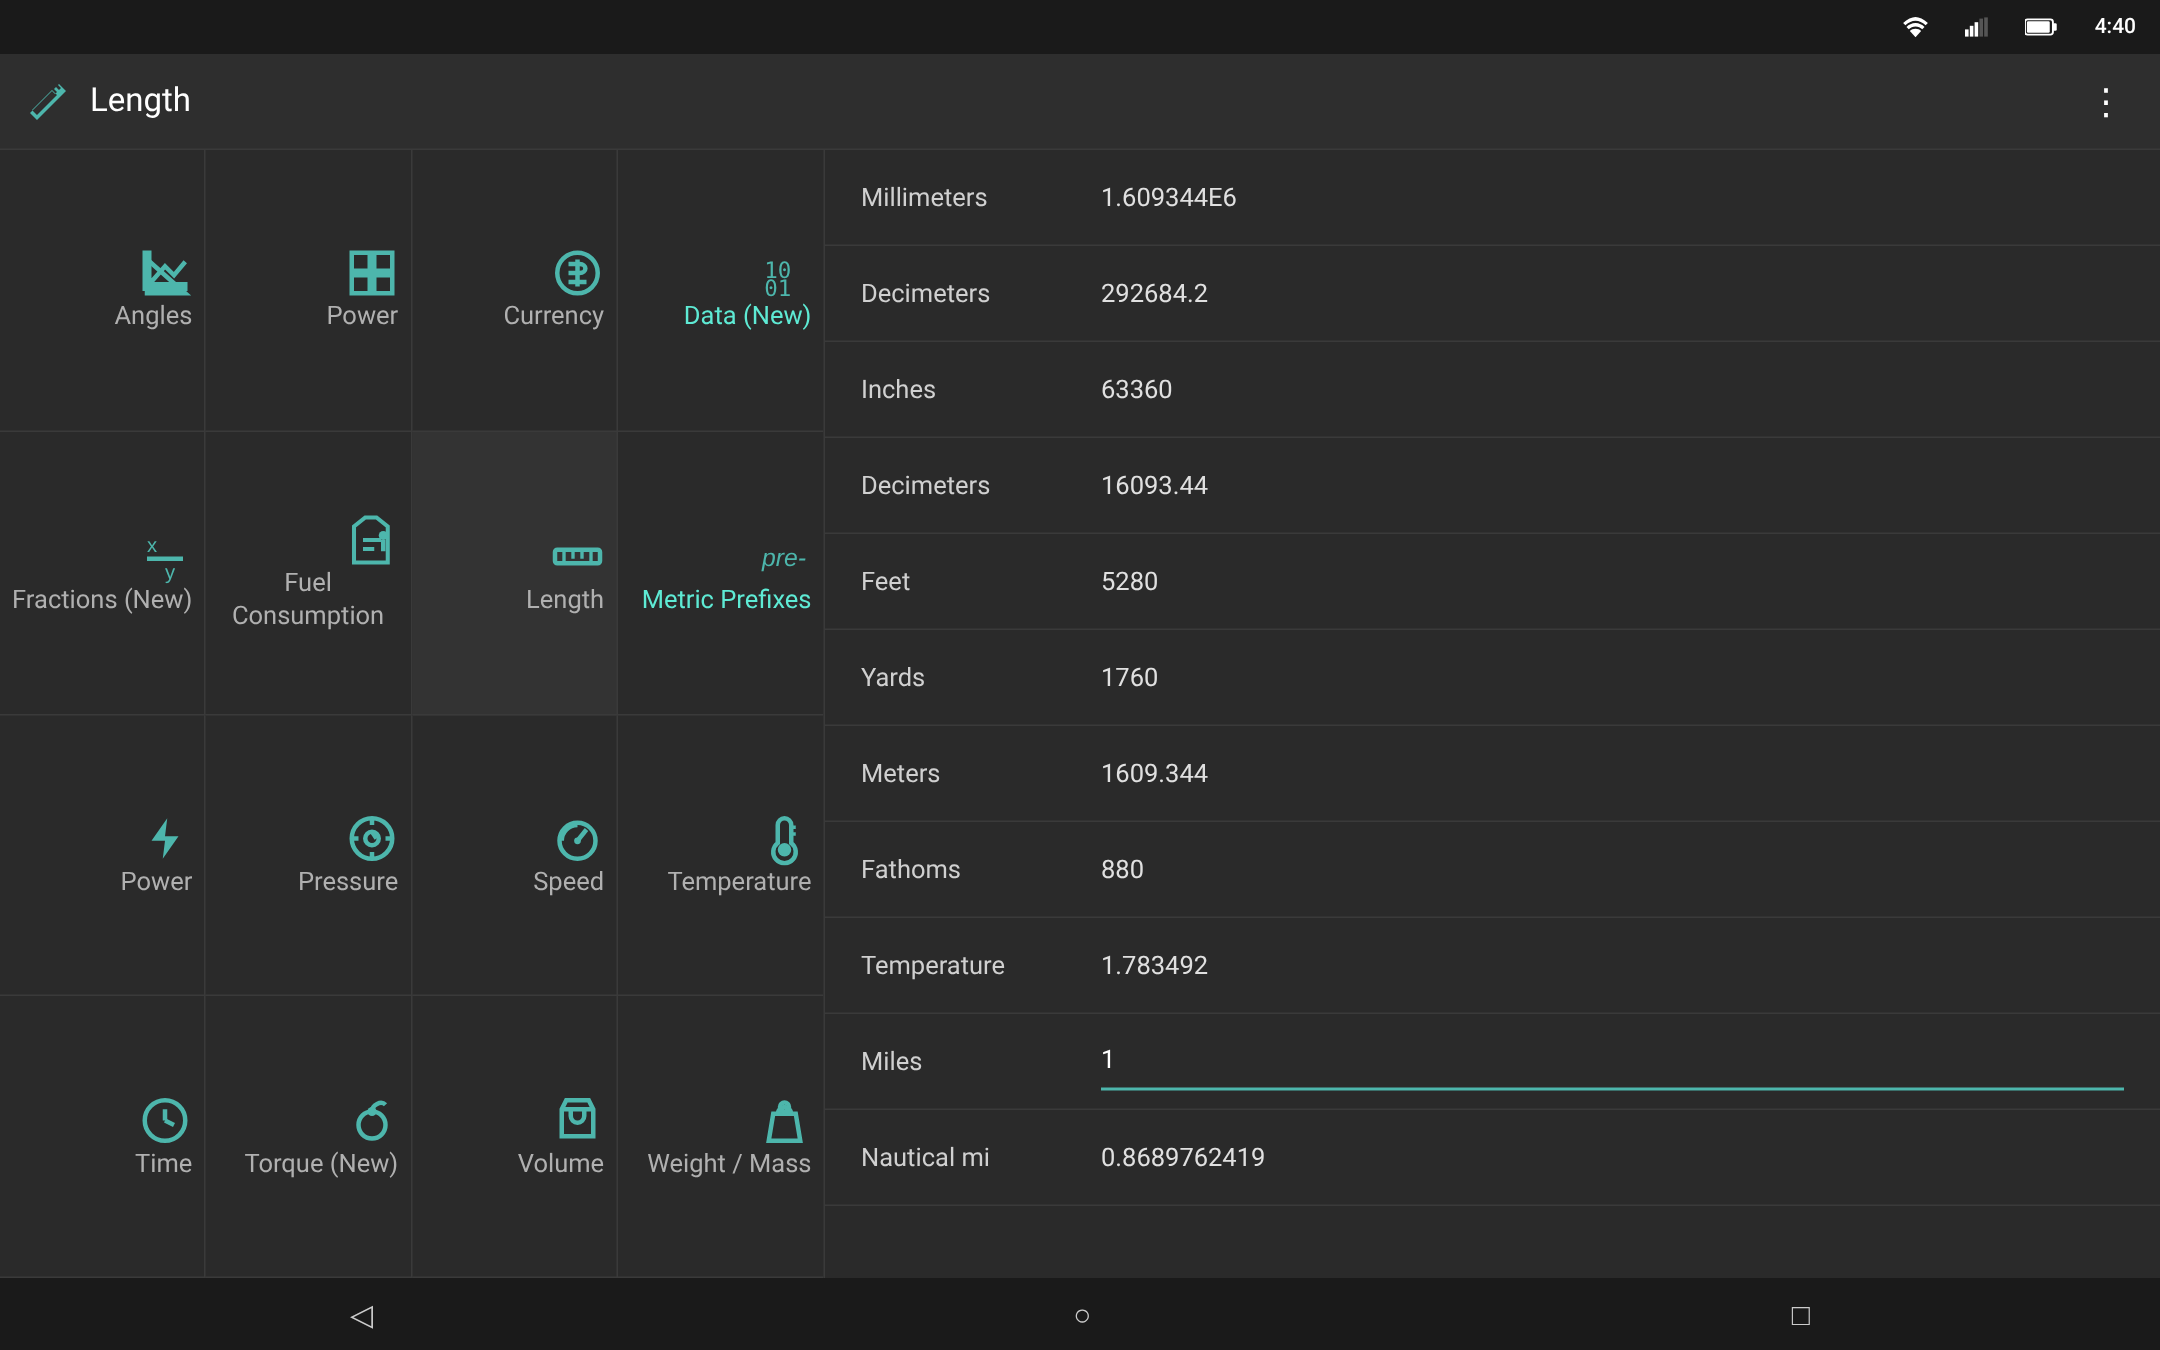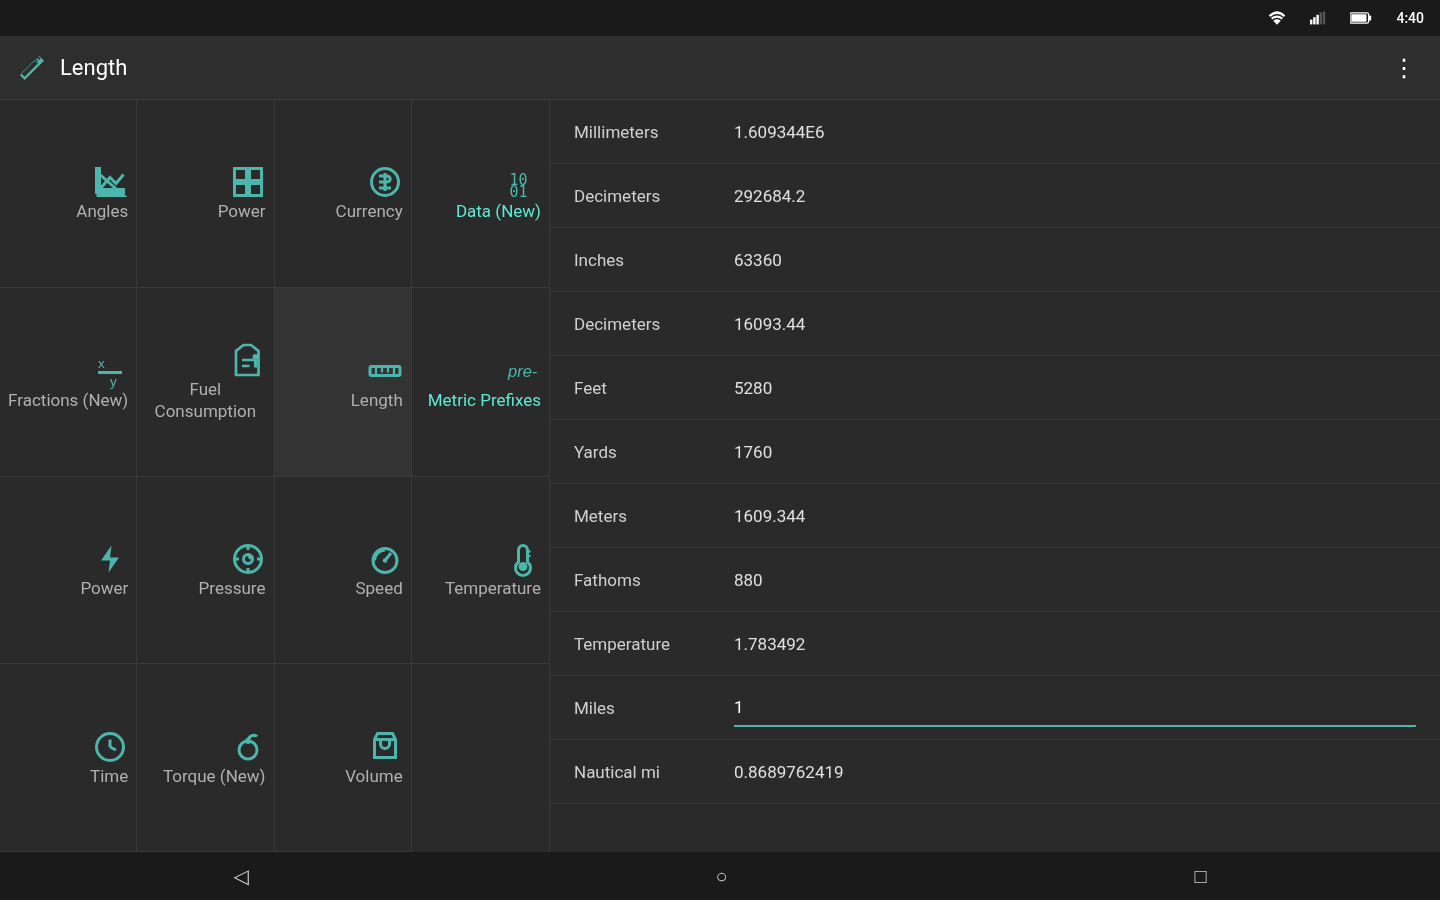--- a/index.html
+++ b/index.html
@@ -330,20 +330,28 @@
 
     <div class="category-item">
       <svg class="icon-svg" viewBox="0 0 24 24">
         <path d="M5 7l2-4h10l2 4v12H5V7z" fill="none" stroke="#4db6ac" stroke-width="2"></path>
         <path d="M5 7h14" stroke="#4db6ac" stroke-width="2"></path>
         <path d="M9 7v3a3 3 0 0 0 6 0V7" fill="none" stroke="#4db6ac" stroke-width="2"></path>
       </svg>
       <span class="category-label">Volume</span>
     </div>
 
+    <div class="category-item">
+      <svg class="icon-svg" viewBox="0 0 24 24">
+        <path d="M5 21h14l-2-12H7L5 21z" fill="none" stroke="#4db6ac" stroke-width="2"></path>
+        <path d="M9 9a3 3 0 1 1 6 0" fill="none" stroke="#4db6ac" stroke-width="2"></path>
+        <circle cx="12" cy="6" r="2" fill="none" stroke="#4db6ac" stroke-width="2"></circle>
+      </svg>
+      <span class="category-label">Weight / Mass</span>
+    </div>
 
   </div>
 
   <div class="conversion-panel">
 
     <div class="conversion-row">
       <span class="unit-name">Millimeters</span>
       <span class="unit-value">1.609344E6</span>
     </div>
     <div class="conversion-row">

